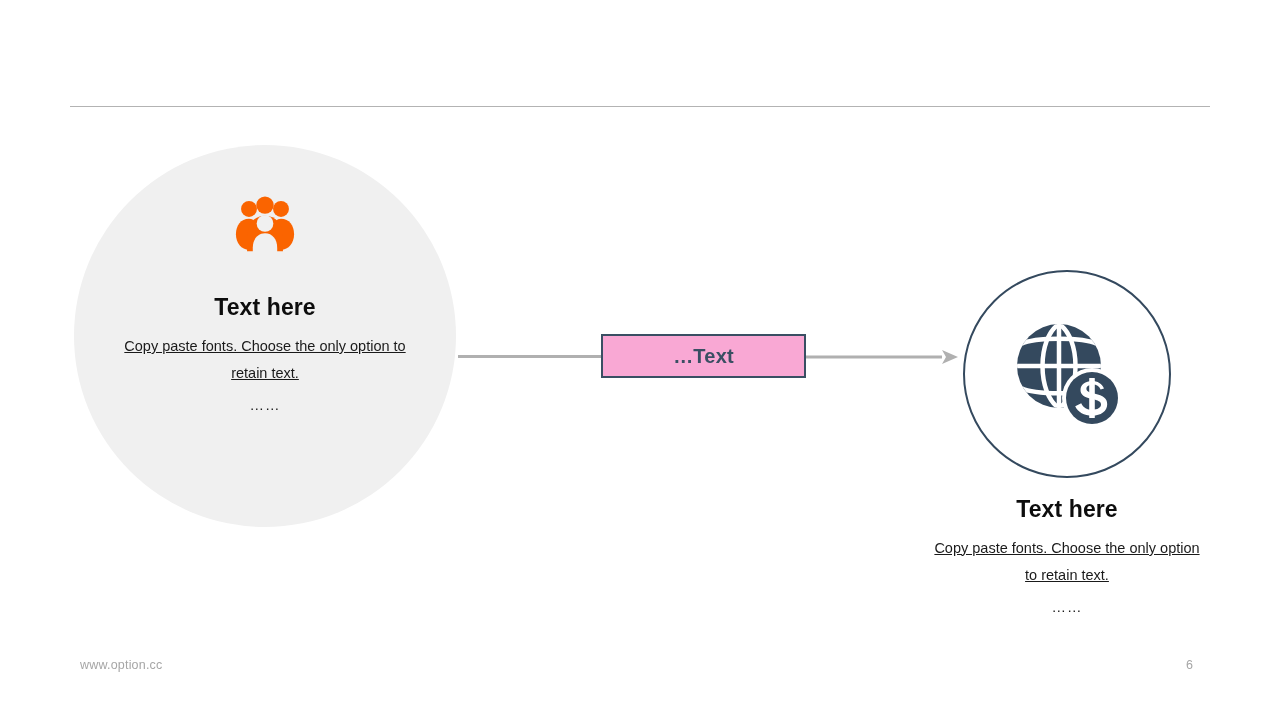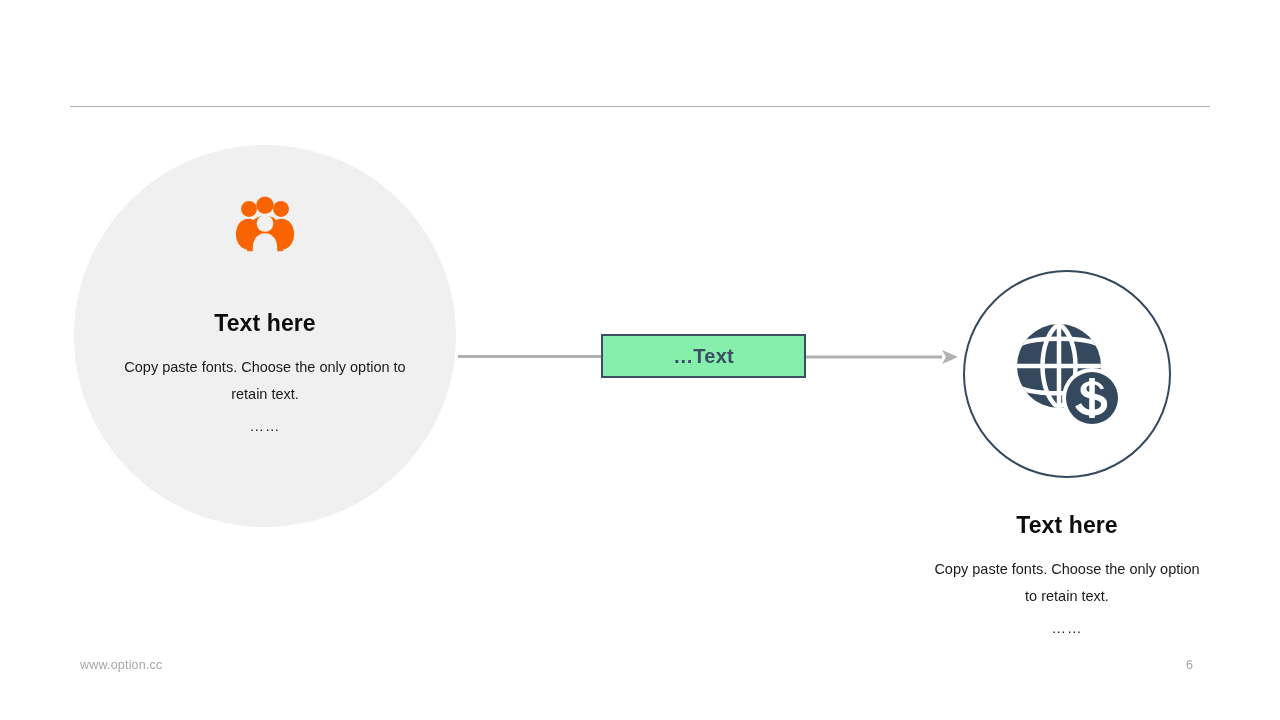--- a/index.html
+++ b/index.html
@@ -67,27 +67,28 @@
     text-align: center;
   }
 
   
   .heading {
     font-size: 23px;
     font-weight: bold;
     color: #0d0d0d;
     letter-spacing: 0.1px;
     line-height: 1.25;
-    margin: 16px;
+    margin: 0;
   }
   .paragraph {
     font-size: 14.5px;
     color: #1a1a1a;
     line-height: 1.85;
     margin: 11px 0 0 0;
+    text-decoration: underline;
   }
   .dots {
     font-size: 14.5px;
     color: #1a1a1a;
     line-height: 1.6;
     margin: 8px 0 0 0;
     letter-spacing: 1px;
   }
 
   
@@ -109,21 +110,21 @@
   }
 
   
   .mid-box {
     position: absolute;
     left: 601px;
     top: 334px;
     width: 205px;
     height: 44px;
     border: 2px solid #3a4f63;
-    background: #86efac;
+    background: #f9a8d4;
     box-sizing: border-box;
     display: flex;
     align-items: center;
     justify-content: center;
   }
   .mid-box-label {
     font-size: 20px;
     font-weight: bold;
     color: #3a4f63;
     letter-spacing: 0.2px;

